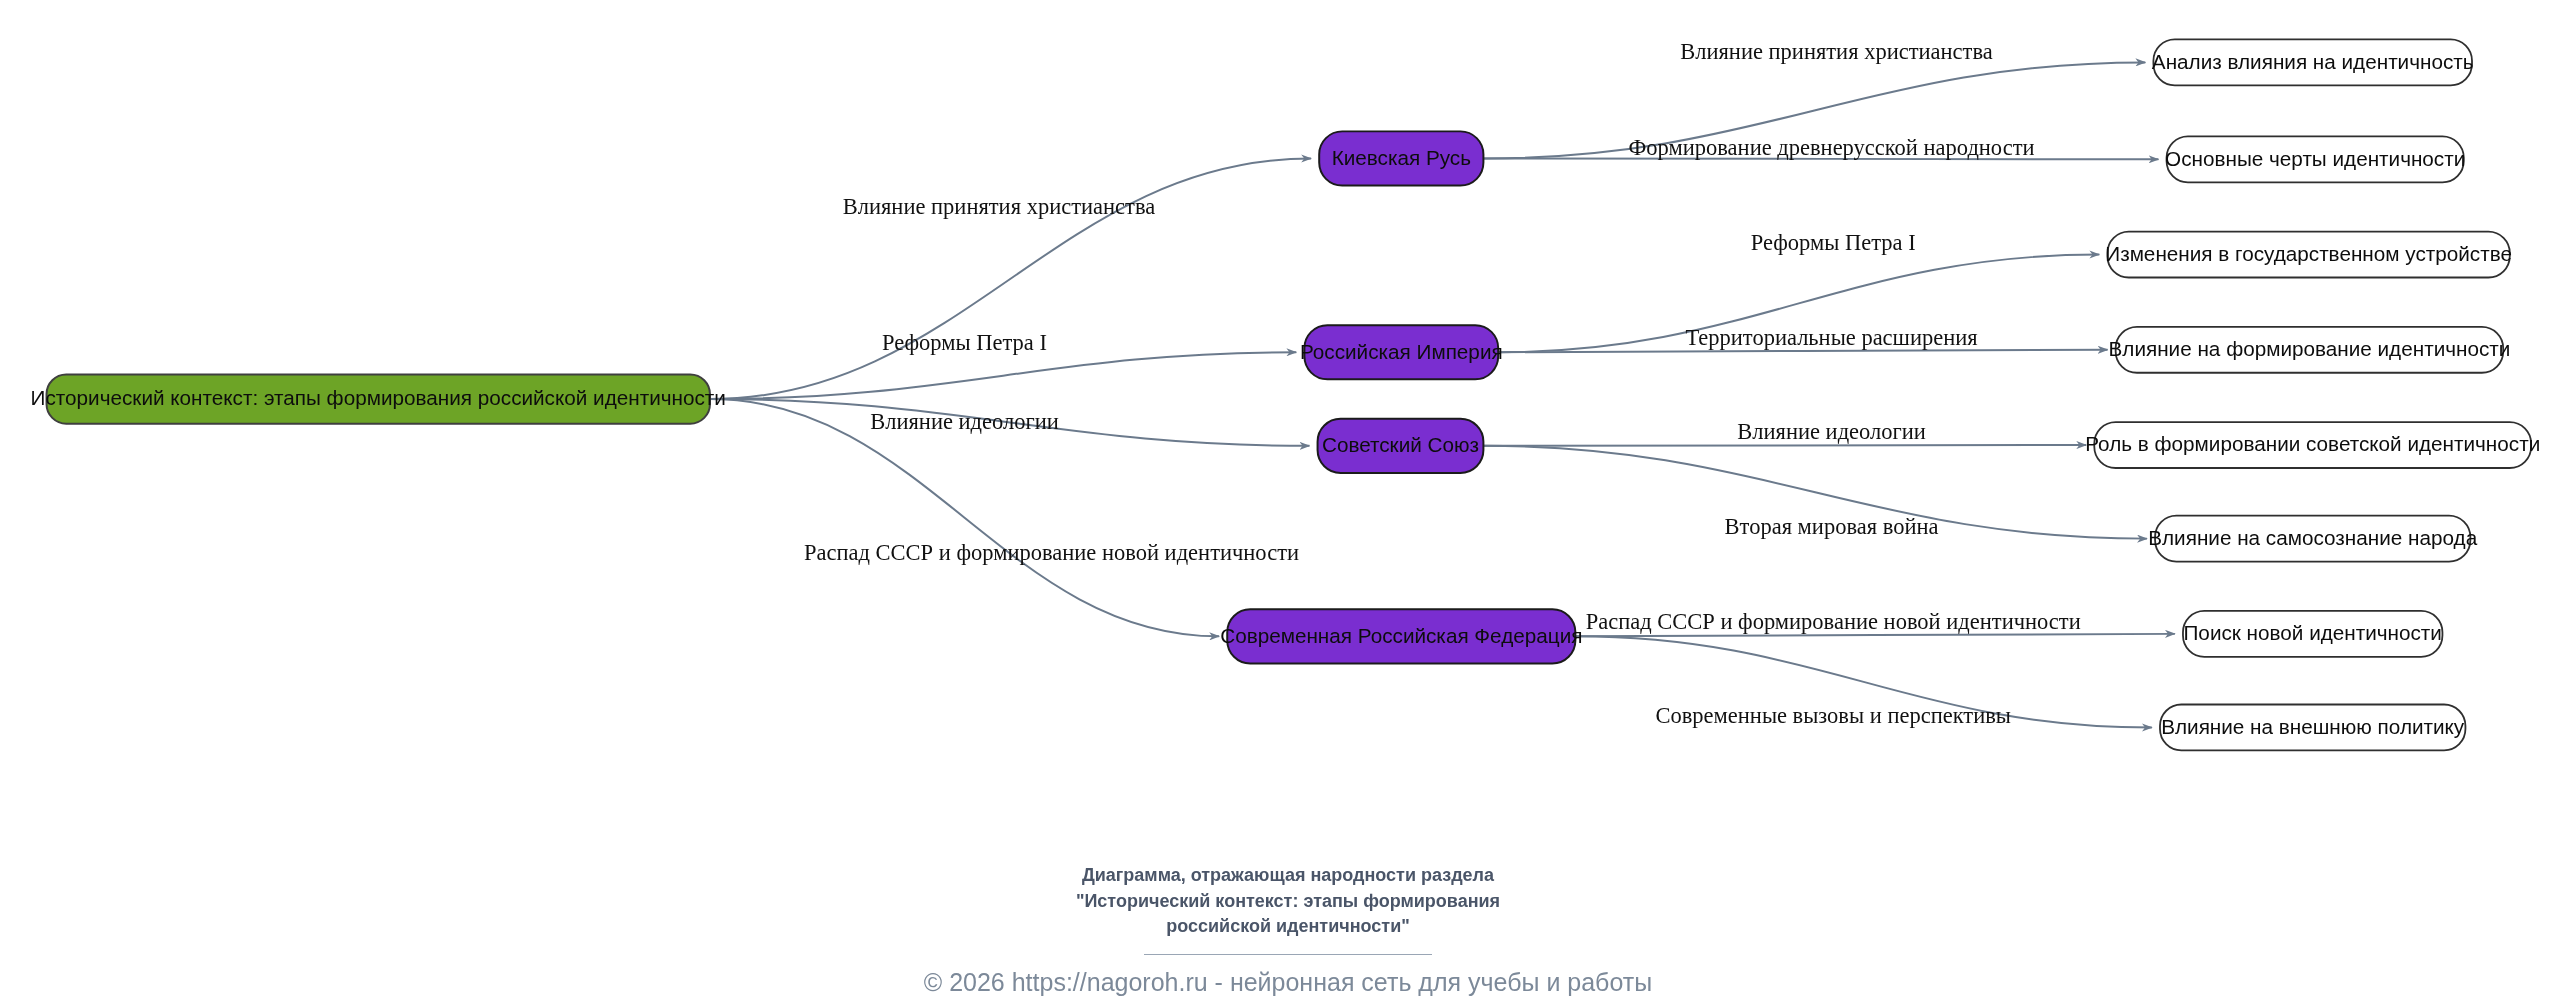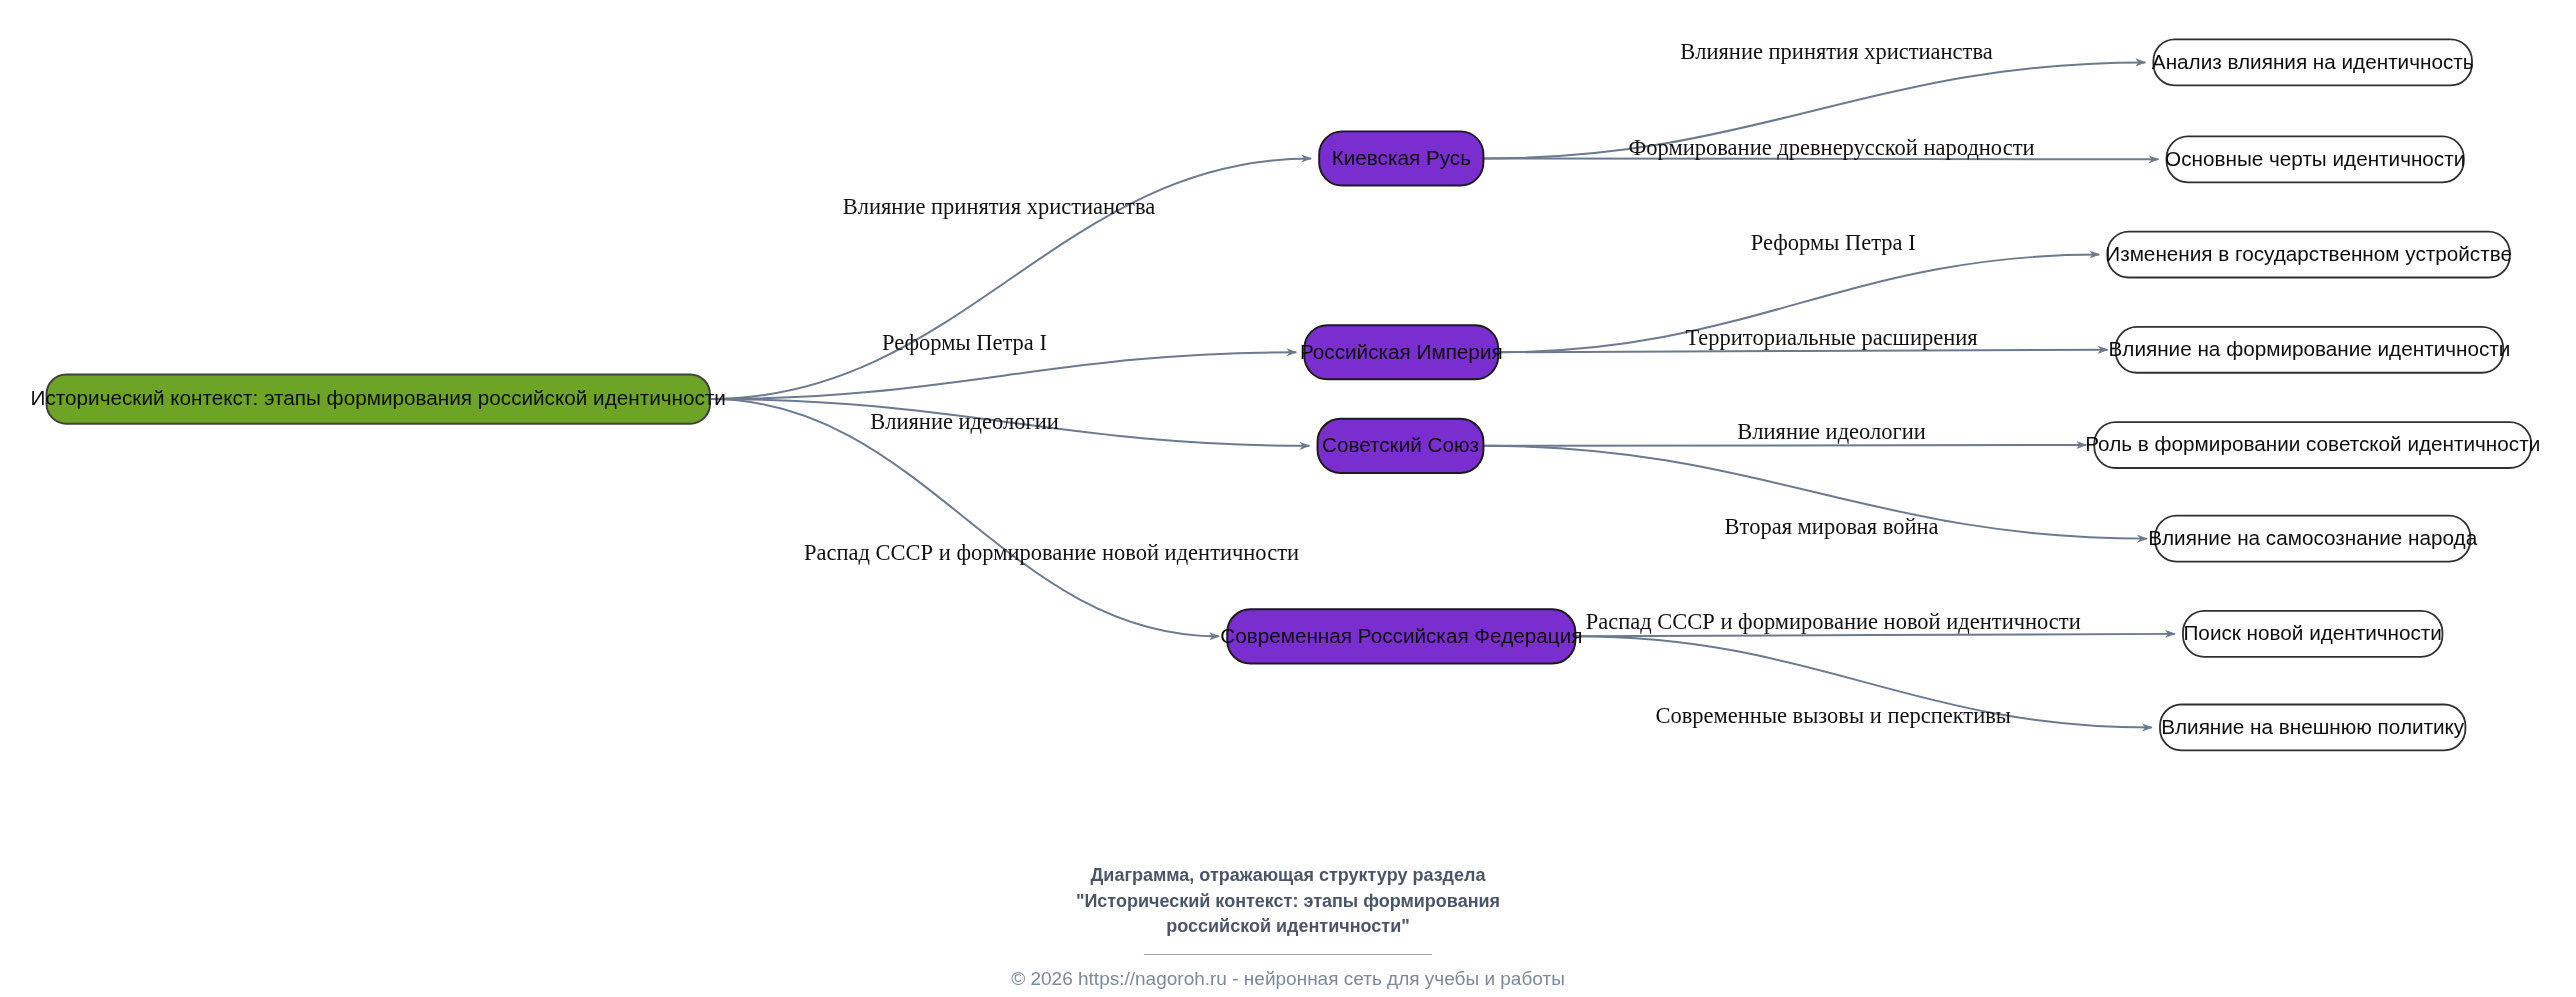--- a/index.html
+++ b/index.html
@@ -52,21 +52,21 @@
     width:649px;
   }
   .footer-rule{
     width:288px;
     height:0;
     border-top:1.8px solid #9aa6b5;
     margin:14.4px auto 12.6px auto;
   }
   .footer-copy{
     font-family:"Liberation Sans",sans-serif;
-    font-size:19px;
+    font-size:25px;
     color:#7c8999;
   }
 </style>
 </head>
 <body>
 
 <div id="diagram-root">
   <svg id="mindmap" viewBox="0 0 2859 1107" xmlns="http://www.w3.org/2000/svg">
     <defs>
       <marker id="arrowhead" markerWidth="12" markerHeight="9" refX="11" refY="4.5" orient="auto" markerUnits="userSpaceOnUse">
@@ -153,20 +153,20 @@
         <text x="2033.0261479591836" y="587.1160714285714" class="edge-label">Вторая мировая война</text>
         <text x="1166.938775510204" y="616.2895408163265" class="edge-label">Распад СССР и формирование новой идентичности</text>
         <text x="2034.8494897959183" y="692.8698979591836" class="edge-label">Распад СССР и формирование новой идентичности</text>
         <text x="2034.8494897959183" y="796.8003826530612" class="edge-label">Современные вызовы и перспективы</text>
       </g>
   </svg>
 </div>
 
 <div id="footer">
   <div class="footer-title">
-    <div>Диаграмма, отражающая структуру раздела</div>
+    <div>Диаграмма, отражающая народности раздела</div>
     <div>"Исторический контекст: этапы формирования</div>
     <div>российской идентичности"</div>
   </div>
   <div class="footer-rule"></div>
   <div class="footer-copy">© 2026 https://nagoroh.ru - нейронная сеть для учебы и работы</div>
 </div>
 
 
 </body></html>

